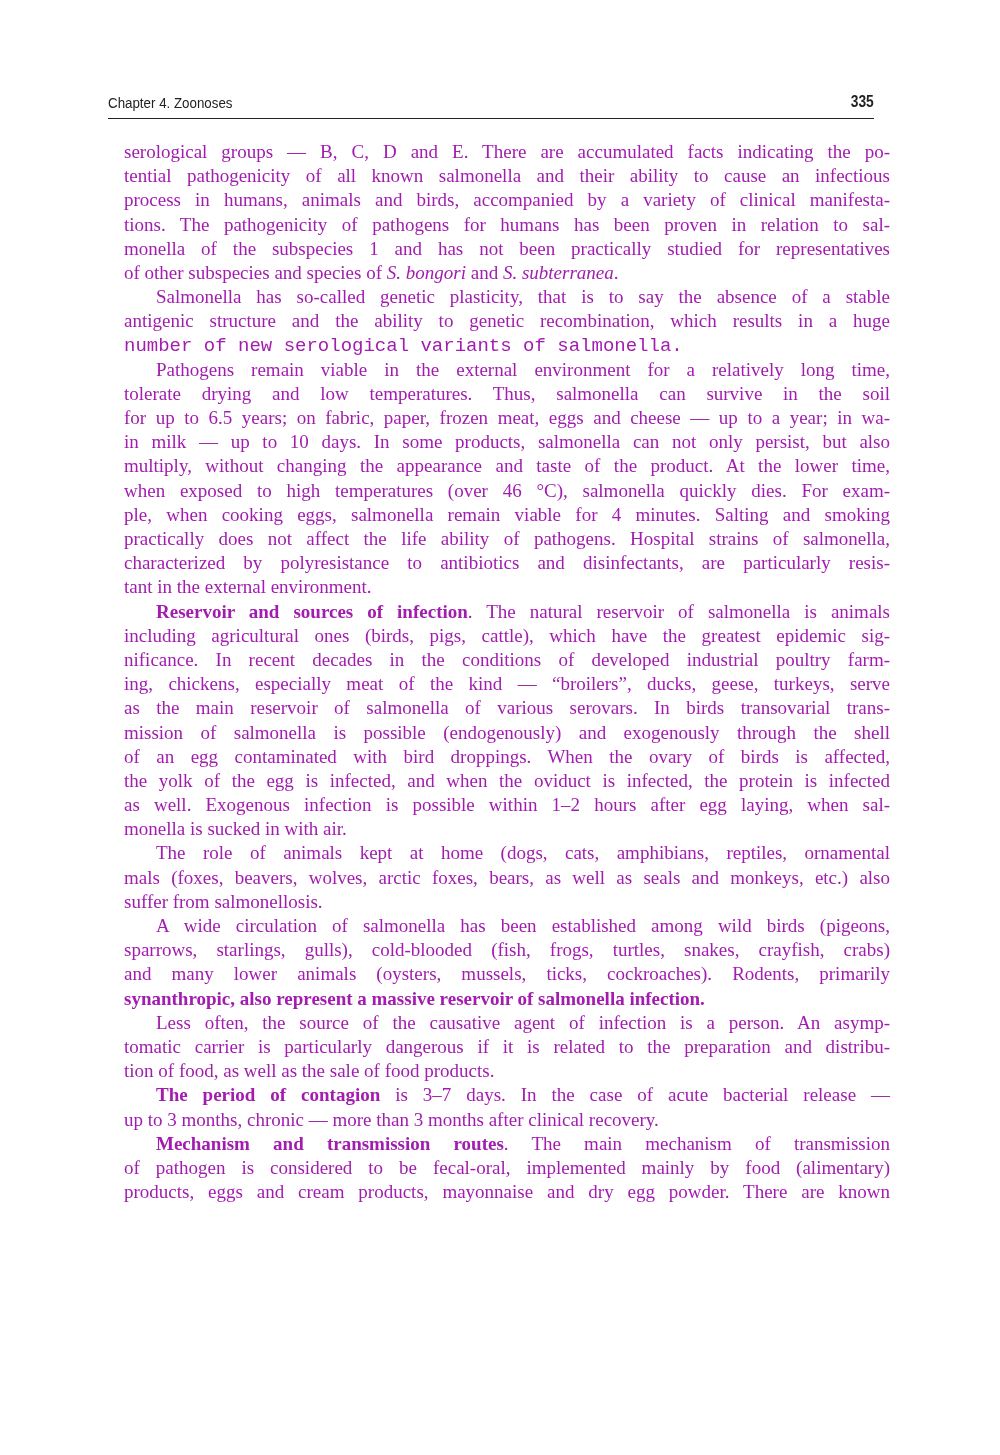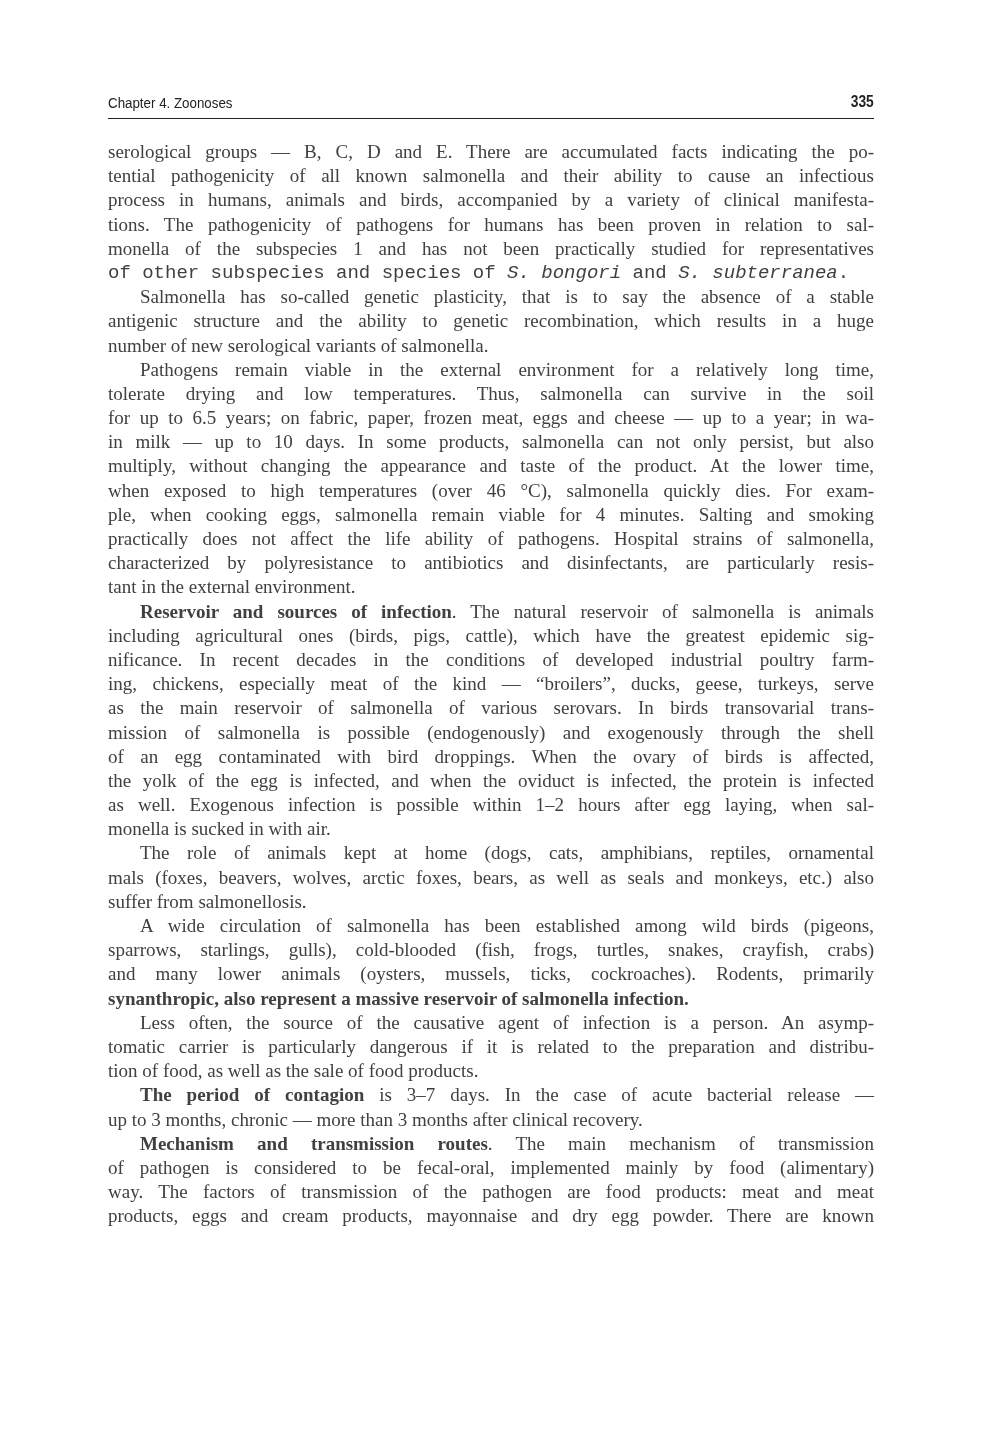--- a/index.html
+++ b/index.html
@@ -1,20 +1,20 @@
 <!DOCTYPE html>
 <html><head>
 <meta charset="utf-8">
 <style>
   html, body { margin:0; padding:0; background:#ffffff; }
   body { width:1000px; height:1455px; position:relative; overflow:hidden; color:#1a1a1a; }
   .header { position:absolute; left:108px; top:92px; width:766px; height:26px; border-bottom:1.5px solid #222; }
   .running-head { position:absolute; left:0; top:2px; font-family:"Liberation Sans", sans-serif; font-size:15.5px; color:#222; transform:scaleX(0.86); transform-origin:left top; }
   .page-number { position:absolute; right:0; top:1px; font-family:"Liberation Sans", sans-serif; font-size:16px; font-weight:bold; color:#222; transform:scaleX(0.86); transform-origin:right top; }
-  .body-text { position:absolute; left:108px; top:140px; width:766px; font-family:"Liberation Serif", serif; font-size:19px; line-height:24.2px; color:#404040; }
+  .body-text { position:absolute; left:124px; top:140px; width:766px; font-family:"Liberation Serif", serif; font-size:19px; line-height:24.2px; color:#a21caf; }
   .line { display:block; white-space:nowrap; text-align:justify; text-align-last:justify; height:24.2px; overflow:visible; }
   .line.last { text-align-last:left; }
   .line.indent { padding-left:32px; }
   .bold { font-weight:bold; }
   .ital { font-style:italic; }
 </style>
 </head>
 <body>
 
 <div class="header">
@@ -23,27 +23,27 @@
 </div>
 
 <div class="body-text">
 
   <div>
     <span class="line" style="width: 766px;">serological groups — B, C, D and E. There are accumulated facts indicating the po-</span>
     <span class="line" style="width: 766px;">tential pathogenicity of all known salmonella and their ability to cause an infectious</span>
     <span class="line" style="width: 766px;">process in humans, animals and birds, accompanied by a variety of clinical manifesta-</span>
     <span class="line" style="width: 766px;">tions. The pathogenicity of pathogens for humans has been proven in relation to sal-</span>
     <span class="line" style="width: 766px;">monella of the subspecies 1 and has not been practically studied for representatives</span>
-    <span class="line last" style="width: 766px; font-family: Liberation Mono, monospace;"><span>of other subspecies and species of </span><span class="ital">S. bongori</span><span> and </span><span class="ital">S. subterranea</span><span>.</span></span>
+    <span class="line last" style="width: 766px;"><span>of other subspecies and species of </span><span class="ital">S. bongori</span><span> and </span><span class="ital">S. subterranea</span><span>.</span></span>
   </div>
 
   <div>
     <span class="line indent" style="width: 734px;">Salmonella has so-called genetic plasticity, that is to say the absence of a stable</span>
     <span class="line" style="width: 766px;">antigenic structure and the ability to genetic recombination, which results in a huge</span>
-    <span class="line last" style="width: 766px;">number of new serological variants of salmonella.</span>
+    <span class="line last" style="width: 766px; font-family: Liberation Mono, monospace;">number of new serological variants of salmonella.</span>
   </div>
 
   <div>
     <span class="line indent" style="width: 734px;">Pathogens remain viable in the external environment for a relatively long time,</span>
     <span class="line" style="width: 766px;">tolerate drying and low temperatures. Thus, salmonella can survive in the soil</span>
     <span class="line" style="width: 766px;">for up to 6.5 years; on fabric, paper, frozen meat, eggs and cheese — up to a year; in wa-</span>
     <span class="line" style="width: 766px;">in milk — up to 10 days. In some products, salmonella can not only persist, but also</span>
     <span class="line" style="width: 766px;">multiply, without changing the appearance and taste of the product. At the lower time,</span>
     <span class="line" style="width: 766px;">when exposed to high temperatures (over 46 °C), salmonella quickly dies. For exam-</span>
     <span class="line" style="width: 766px;">ple, when cooking eggs, salmonella remain viable for 4 minutes. Salting and smoking</span>
@@ -85,17 +85,16 @@
   </div>
 
   <div>
     <span class="line indent" style="width: 734px;"><span class="bold">The period of contagion</span><span> is 3–7 days. In the case of acute bacterial release —</span></span>
     <span class="line last" style="width: 766px;">up to 3 months, chronic — more than 3 months after clinical recovery.</span>
   </div>
 
   <div>
     <span class="line indent" style="width: 734px;"><span class="bold">Mechanism and transmission routes</span><span>. The main mechanism of transmission</span></span>
     <span class="line" style="width: 766px;">of pathogen is considered to be fecal-oral, implemented mainly by food (alimentary)</span>
-    <span class="line" style="width: 766px;">way. The factors of transmission of the pathogen are food products: meat and meat</span>
     <span class="line" style="width: 766px;">products, eggs and cream products, mayonnaise and dry egg powder. There are known</span>
   </div>
 
 </div>
 
 </body></html>

